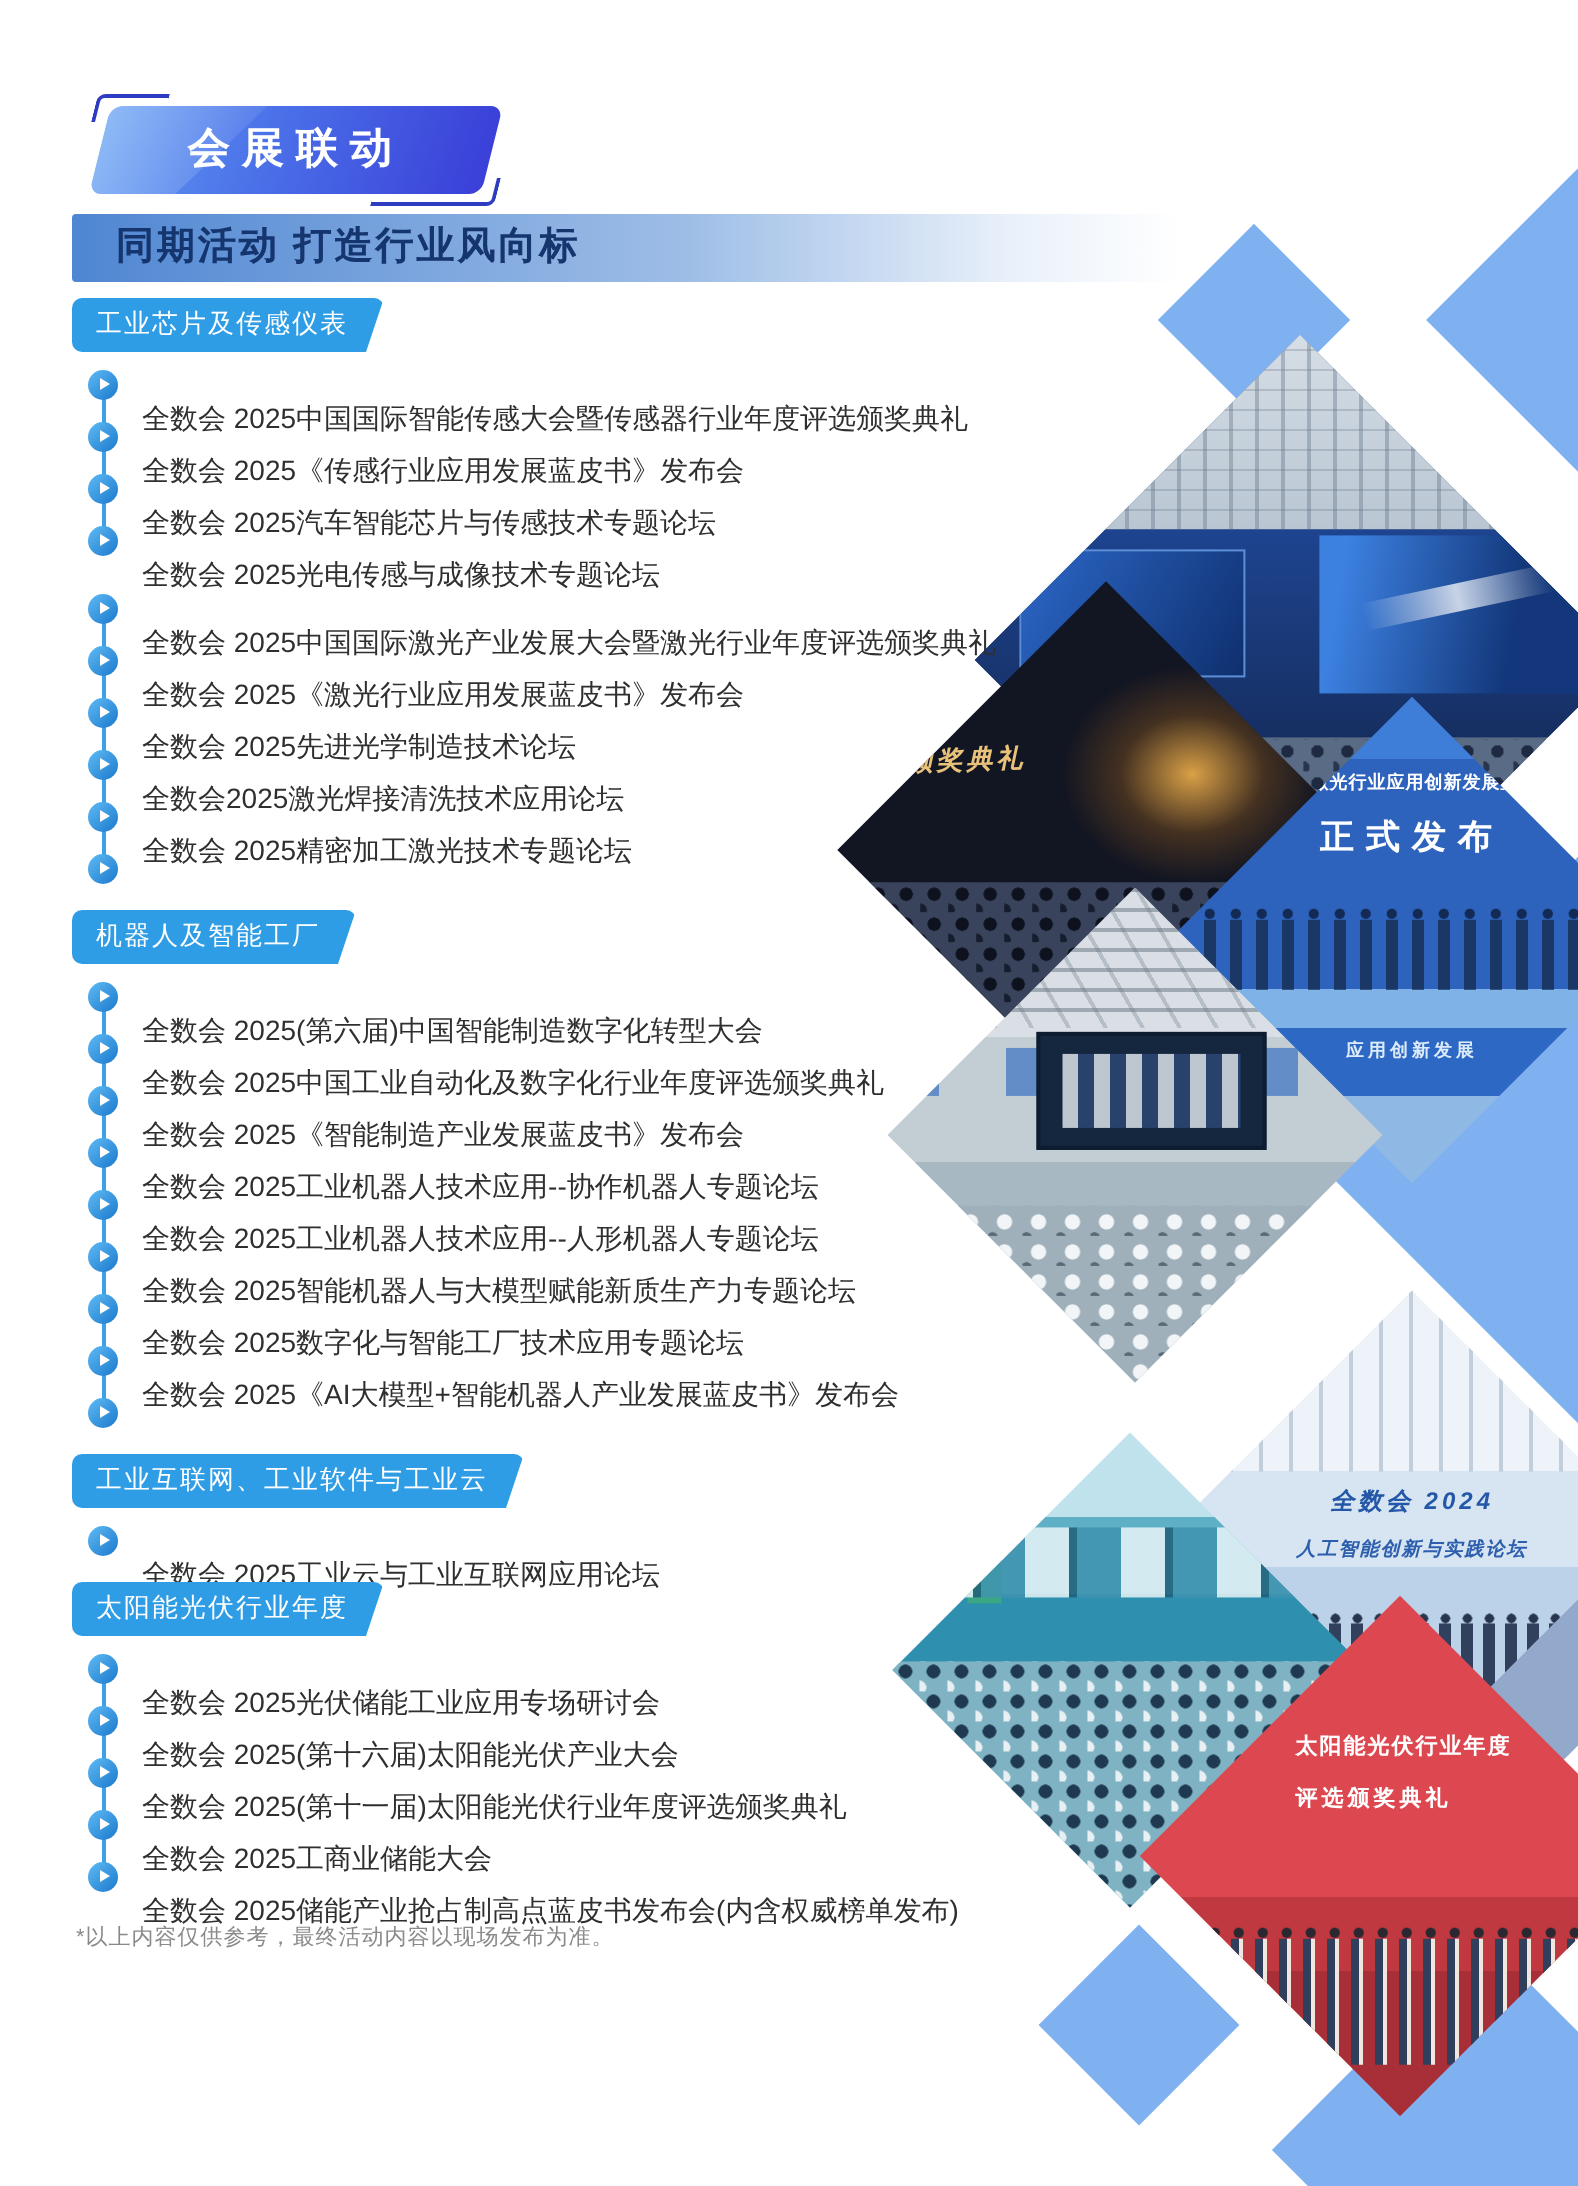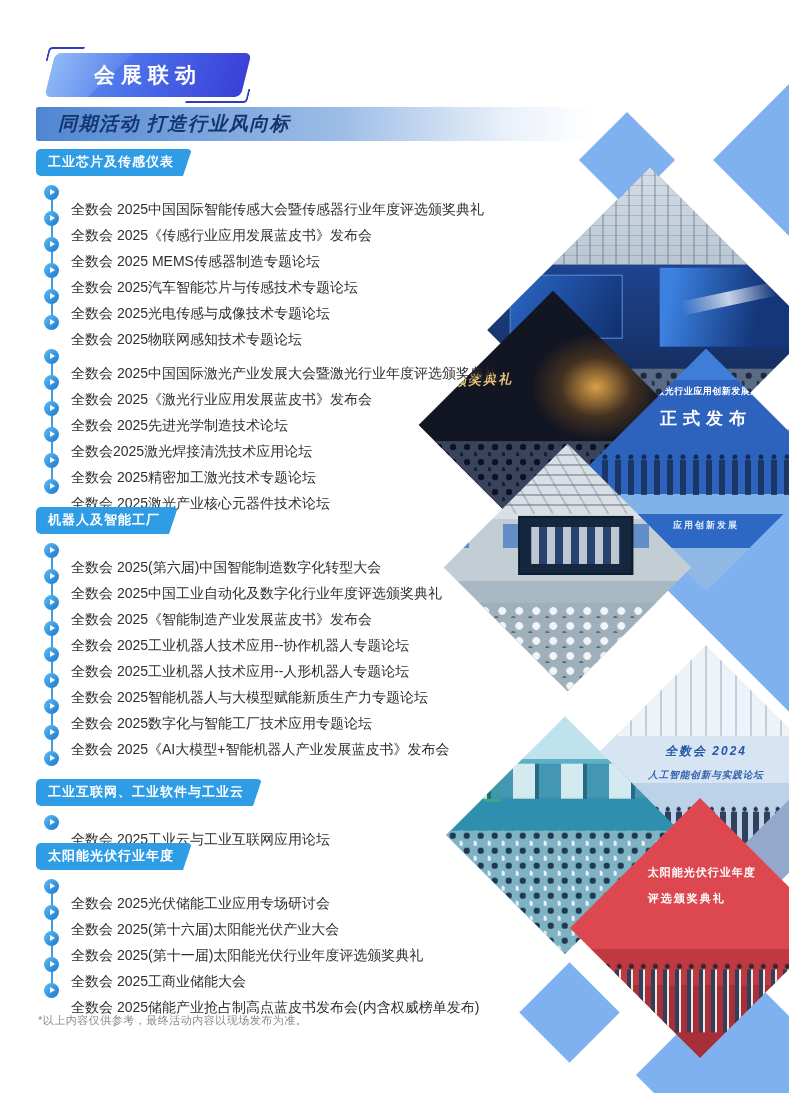--- a/index.html
+++ b/index.html
@@ -152,29 +152,28 @@
   .banner::before{content:'';position:absolute;left:-8px;top:-6px;width:34px;height:12px;
     border-top:2px solid #2d3cc0;border-left:2px solid #2d3cc0;border-radius:4px 0 0 0;}
   .banner::after{content:'';position:absolute;right:-8px;bottom:-6px;width:60px;height:12px;
     border-bottom:2px solid #2d3cc0;border-right:2px solid #2d3cc0;border-radius:0 0 4px 0;}
   .banner-text{display:block;transform:skewX(14deg);text-align:center;line-height:44px;
     color:#ffffff;font-size:21px;font-weight:bold;letter-spacing:6px;}
 
   .subtitle{
     margin-top:10px;width:555px;height:34px;border-radius:2px;
     background:linear-gradient(90deg,#4f86d2 0%,#9dbde6 55%,#eaf1fa 85%,rgba(246,250,253,0) 100%);
-    font-style:italic;
   }
   .subtitle span{display:block;line-height:34px;padding-left:22px;
     color:#15356E;font-size:19px;font-weight:bold;letter-spacing:1.5px;}
 
   .evt-section{margin-top:8px;}
   .tag{
     position:relative;display:inline-block;background:#2F9DE6;color:#ffffff;
-    font-size:13px;font-weight:bold;letter-spacing:1px;
+    font-size:13px;font-weight:normal;letter-spacing:1px;
     padding:4px 18px 5px 12px;border-radius:5px;
     clip-path:polygon(0 0,100% 0,calc(100% - 9px) 100%,0 100%);
   }
   .evt-list{list-style:none;margin:3px 0 3px 0;padding:0;position:relative;}
   .evt-list::before{content:'';position:absolute;left:14.5px;top:14px;bottom:14px;width:2px;
     background:#3ea0e6;}
   .evt-item{display:flex;align-items:center;height:26px;white-space:nowrap;}
   .bullet{position:relative;z-index:1;flex:0 0 15px;width:15px;height:15px;margin:0 12px 0 8px;
     border-radius:50%;background:linear-gradient(135deg,#5fbbf5,#1a78cc);}
   .bullet::after{content:'';position:absolute;left:5.5px;top:4px;width:0;height:0;
@@ -276,34 +275,26 @@
             <li class="evt-item">
               <span class="bullet"></span>
               <span class="evt-text">全数会 2025中国国际智能传感大会暨传感器行业年度评选颁奖典礼</span>
             </li>
             <li class="evt-item">
               <span class="bullet"></span>
               <span class="evt-text">全数会 2025《传感行业应用发展蓝皮书》发布会</span>
             </li>
             <li class="evt-item">
               <span class="bullet"></span>
-              <span class="evt-text">全数会 2025 MEMS传感器制造专题论坛</span>
-            </li>
-            <li class="evt-item">
-              <span class="bullet"></span>
               <span class="evt-text">全数会 2025汽车智能芯片与传感技术专题论坛</span>
             </li>
             <li class="evt-item">
               <span class="bullet"></span>
               <span class="evt-text">全数会 2025光电传感与成像技术专题论坛</span>
             </li>
-            <li class="evt-item">
-              <span class="bullet"></span>
-              <span class="evt-text">全数会 2025物联网感知技术专题论坛</span>
-            </li>
           </ul></section>
         <section class="evt-section"><ul class="evt-list">
             <li class="evt-item">
               <span class="bullet"></span>
               <span class="evt-text">全数会 2025中国国际激光产业发展大会暨激光行业年度评选颁奖典礼</span>
             </li>
             <li class="evt-item">
               <span class="bullet"></span>
               <span class="evt-text">全数会 2025《激光行业应用发展蓝皮书》发布会</span>
             </li>
@@ -314,21 +305,20 @@
             <li class="evt-item">
               <span class="bullet"></span>
               <span class="evt-text">全数会2025激光焊接清洗技术应用论坛</span>
             </li>
             <li class="evt-item">
               <span class="bullet"></span>
               <span class="evt-text">全数会 2025精密加工激光技术专题论坛</span>
             </li>
             <li class="evt-item">
               <span class="bullet"></span>
-              <span class="evt-text">全数会 2025激光产业核心元器件技术论坛</span>
             </li>
           </ul></section>
         <section class="evt-section"><div class="tag">机器人及智能工厂</div><ul class="evt-list">
             <li class="evt-item">
               <span class="bullet"></span>
               <span class="evt-text">全数会 2025(第六届)中国智能制造数字化转型大会</span>
             </li>
             <li class="evt-item">
               <span class="bullet"></span>
               <span class="evt-text">全数会 2025中国工业自动化及数字化行业年度评选颁奖典礼</span>

